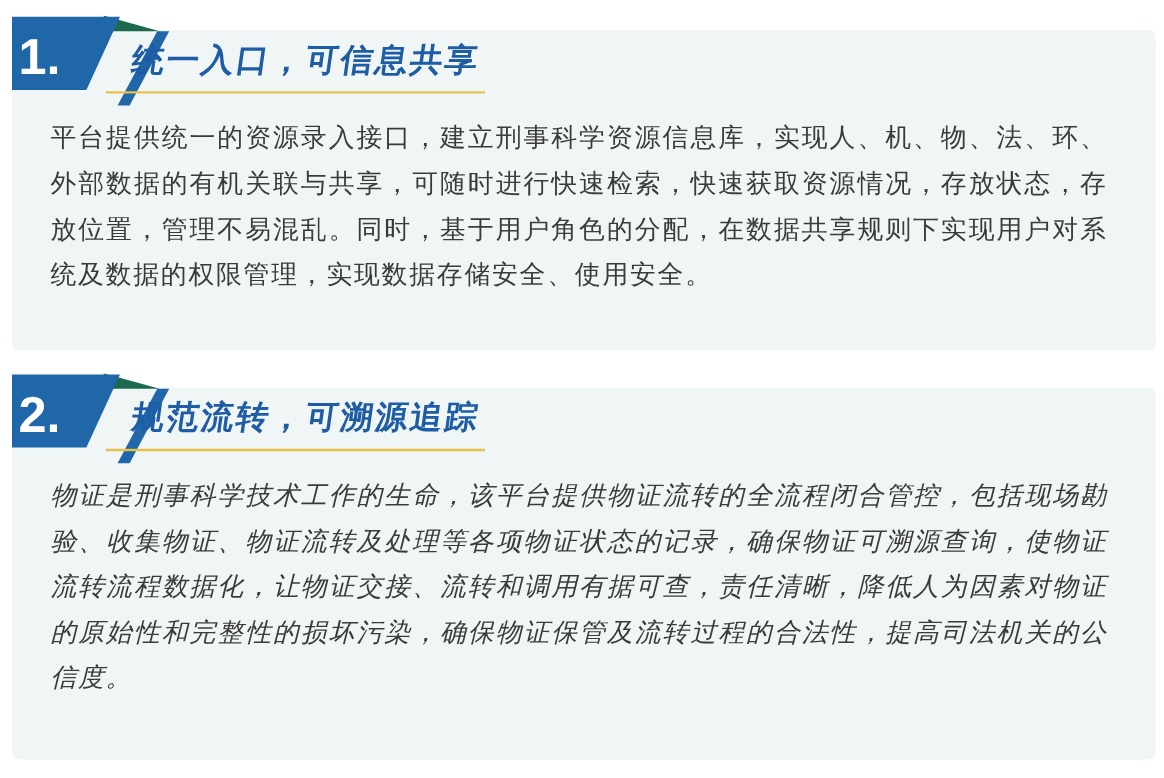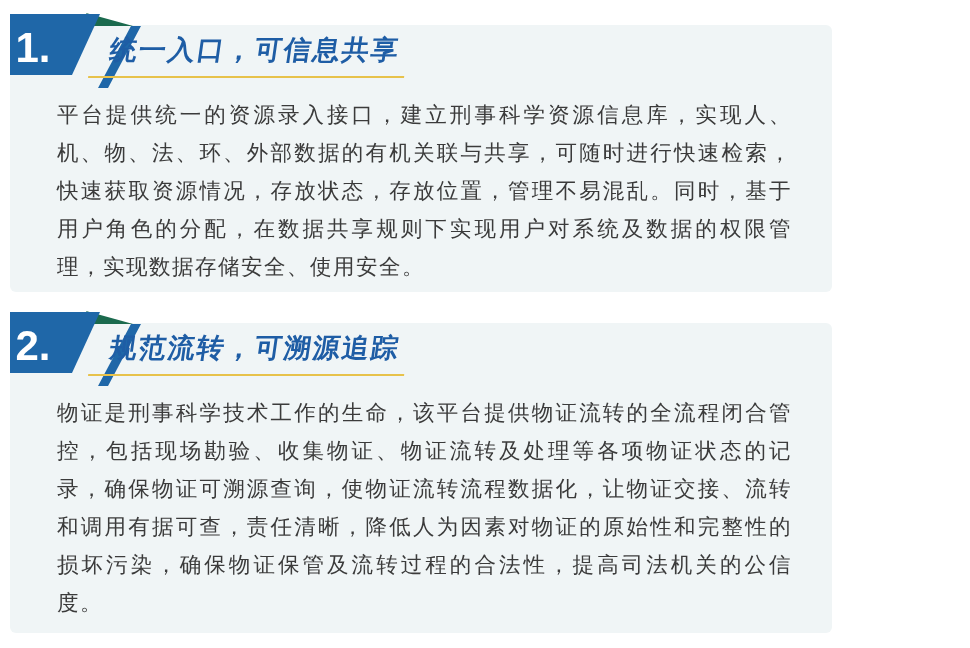--- a/index.html
+++ b/index.html
@@ -7,28 +7,28 @@
     width: 970px; height: 648px;
     background: #ffffff;
     font-family: "Liberation Sans", sans-serif;
     position: relative; overflow: hidden;
   }
   .section { position: absolute; left: 0; width: 970px; }
   #section-1 { top: 0; height: 292px; }
   #section-2 { top: 298px; height: 340px; }
 
   .card {
-    position: absolute; left: 10px; top: 25px; width: 822px;
+    position: absolute; left: 10px; top: 25px; width: 953px;
     background: var(--card-bg, #f0f5f6);
     border-radius: 6px;
     box-sizing: border-box;
-    padding: 71px 40px 0 47px;
+    padding: 71px 40px 0 32px;
   }
   #section-1 .card { height: 267px; }
-  #section-2 .card { height: 310px; }
+  #section-2 .card { height: 310px; font-style: italic; }
 
   .body-text {
     margin: 0;
     font-size: 21.5px;
     line-height: 38px;
     letter-spacing: 1.5px;
     color: var(--body-text, #3b3b3b);
     text-align: justify;
   }
 

